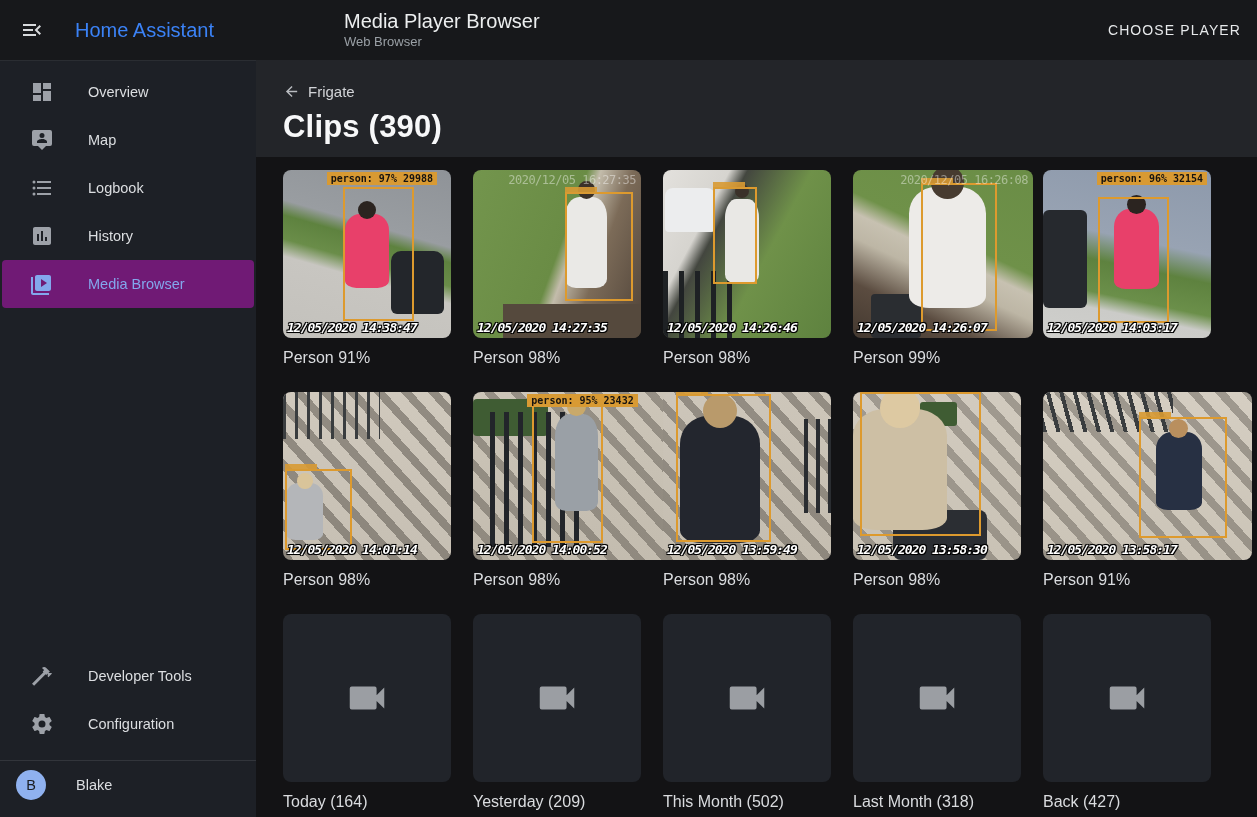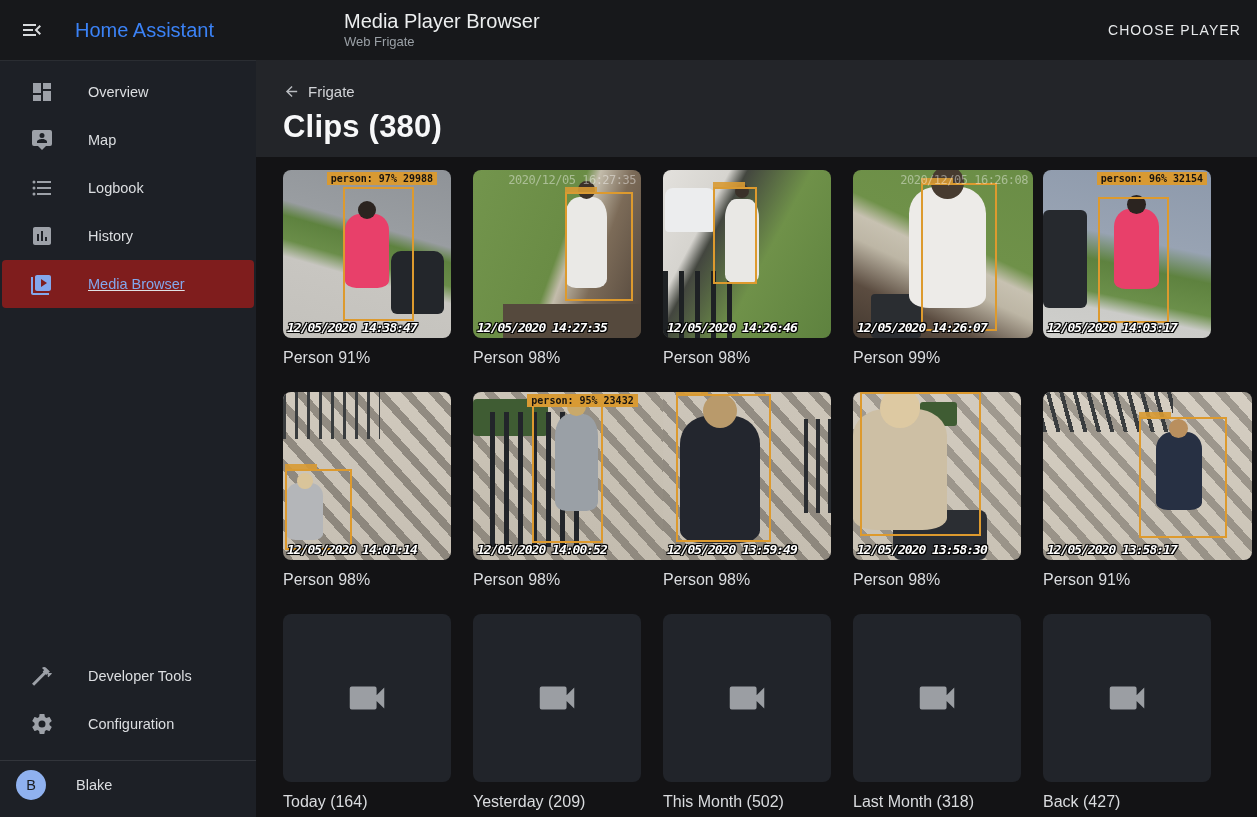--- a/index.html
+++ b/index.html
@@ -23,21 +23,21 @@
                  font-size:14px;font-weight:500;letter-spacing:1.1px;text-transform:uppercase;
                  padding:10px 16px;cursor:pointer;}
 
   
   .sidebar{position:absolute;left:0;top:60px;bottom:0;width:256px;background:#1d2026;
            display:flex;flex-direction:column;z-index:20;border-top:1px solid rgba(255,255,255,.06);}
   .nav-list{padding-top:7px;}
   .nav-item{height:48px;display:flex;align-items:center;cursor:pointer;border-radius:4px;margin:0 2px;}
   .nav-item .icon{margin-left:28px;color:#9da1a8;}
   .nav-item .nav-label{margin-left:34px;font-size:14.5px;color:#dcdee1;font-weight:500;}
-  .nav-item.selected{background:#7f1d1d;text-decoration:underline;}
+  .nav-item.selected{background:#701a75;}
   .nav-item.selected .icon{color:var(--accent,#83a7ec);}
   .nav-item.selected .nav-label{color:var(--accent,#83a7ec);}
   .sidebar-flex{flex:1;}
   .sidebar-divider{height:1px;background:#32353b;margin:12px 0 0 0;}
   .notif-row{height:48px;display:flex;align-items:center;cursor:pointer;margin-top:12px;}
   .notif-row .icon{margin-left:28px;color:#9da1a8;}
   .notif-row .nav-label{margin-left:34px;font-size:14.5px;color:#dcdee1;font-weight:500;}
   .user-row{height:48px;display:flex;align-items:center;cursor:pointer;margin-bottom:8px;}
   .avatar{width:30px;height:30px;border-radius:50%;background:var(--avatar,#8fb1ef);color:#1b1d21;
           display:flex;align-items:center;justify-content:center;font-size:14.5px;font-weight:500;margin-left:16px;}
@@ -176,21 +176,21 @@
       <span class="icon">
           <svg width="24" height="24">
             <use href="#i-menu-open"></use>
           </svg>
         </span>
     </button>
     <span class="app-title">Home Assistant</span>
   </div>
   <div class="panel-titles">
     <div class="panel-title">Media Player Browser</div>
-    <div class="panel-subtitle">Web Frigate</div>
+    <div class="panel-subtitle">Web Browser</div>
   </div>
   <div class="topbar-spacer"></div>
   <button class="choose-player">CHOOSE PLAYER</button>
 </header>
 
 <aside class="sidebar">
   <nav class="nav-list" id="nav-list">
       <div class="nav-item">
     <span class="icon">
           <svg width="24" height="24">
@@ -261,21 +261,21 @@
 <main class="content">
   <div class="content-header">
     <div class="breadcrumb">
       <span class="icon">
           <svg width="17" height="17">
             <use href="#i-arrow-left"></use>
           </svg>
         </span>
       <span class="breadcrumb-label">Frigate</span>
     </div>
-    <div class="page-title">Clips (380)</div>
+    <div class="page-title">Clips (390)</div>
   </div>
   <div class="grid" id="clips-grid">
       <div class="clip">
     <div class="thumb scene-street-pink-stroller">
       <div class="prop"></div>
 
       <div class="figure"></div>
       <div class="bbox" style="left: 36%; top: 10%; width: 42%; height: 80%;"></div>
       <div class="chip" style="left: 26%;">person: 97% 29988</div>
 

